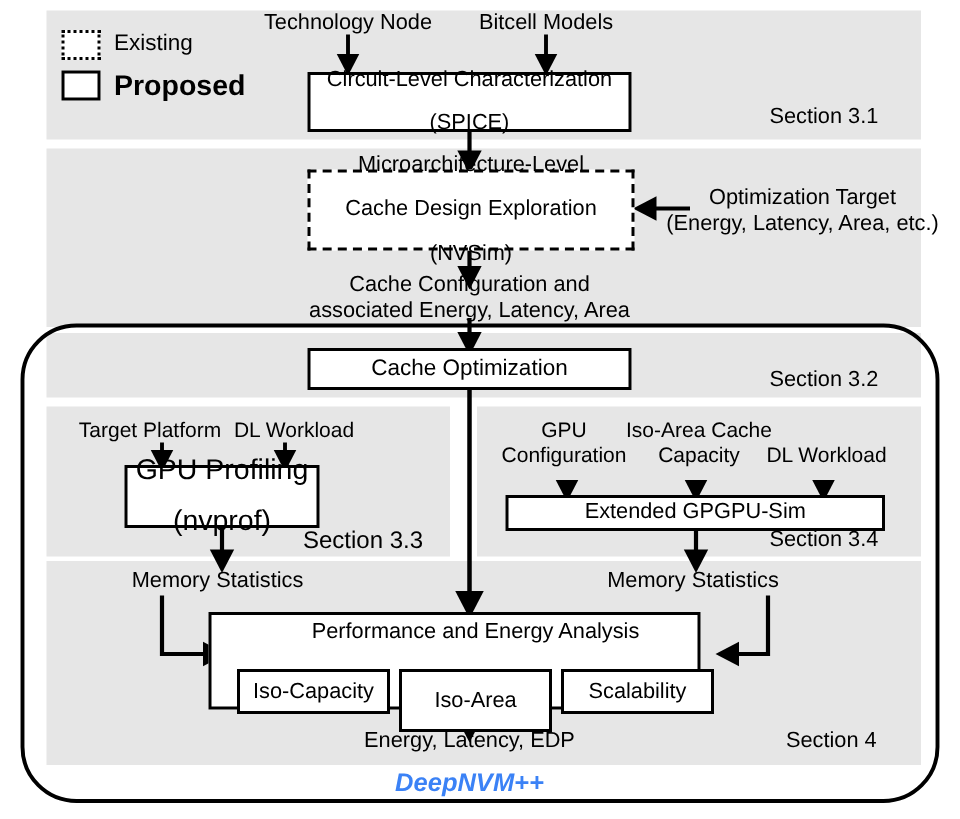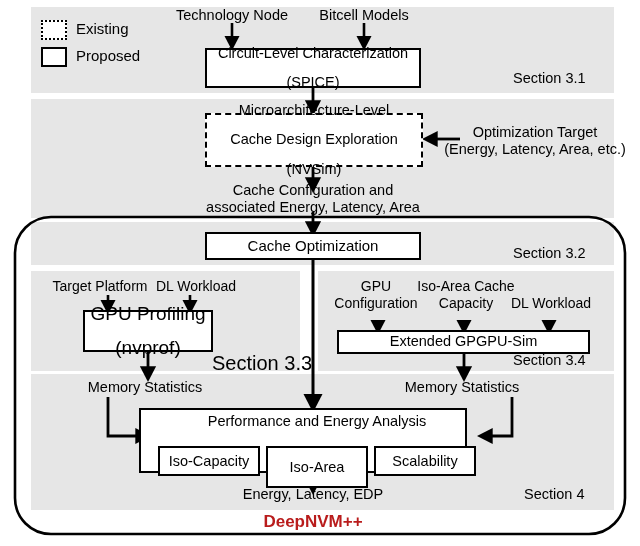--- a/index.html
+++ b/index.html
@@ -64,21 +64,22 @@
 
   
   #vec {
     position: absolute;
     left: 0; top: 0;
     width: 640px; height: 546px;
     pointer-events: none;
   }
   .brandtxt {
     position: absolute;
-    color: #b91c1c;
+    color: #3b82f6;
+    font-style: italic;
     font-weight: bold;
     white-space: nowrap;
     transform: translateX(-50%);
   }
 </style>
 </head>
 <body>
 
 <div id="canvas">
 
@@ -129,21 +130,21 @@
 
     <path d="M 512 397 L 512 436 L 484 436" fill="none" stroke="#000" stroke-width="2.8" marker-end="url(#ah)"></path>
 
     <line x1="313" y1="473" x2="313" y2="488" stroke="#000" stroke-width="2.8" marker-end="url(#ah)"></line>
   </svg>
 
   <div class="legend-swatch dotted" style="left:41px; top:20px;"></div>
   <div class="lbl" style="left:76px; top:20px; font-size:15px;">Existing</div>
 
   <div class="legend-swatch solid" style="left:41px; top:47px;"></div>
-  <div class="lbl" style="left:76px; top:47px; font-size:15px;">Proposed</div>
+  <div class="lbl" style="left:76px; top:47px; font-size:19px;font-weight:bold;">Proposed</div>
 
   <div class="lbl center" style="left:232px; top:7px; font-size:14.5px;">Technology Node</div>
   <div class="lbl center" style="left:364px; top:7px; font-size:14.5px;">Bitcell Models</div>
 
   <div class="box" style="left:205px; top:48px; width:216px; height:40px; font-size:14.5px;">
     <span class="box-line">Circuit-Level Characterization</span>
     <span class="box-line">(SPICE)</span>
   </div>
 
   <div class="lbl" style="left:513px; top:70px; font-size:14.5px;">Section 3.1</div>
@@ -170,21 +171,21 @@
   <div class="lbl" style="left:513px; top:245px; font-size:14.5px;">Section 3.2</div>
 
   <div class="lbl center" style="left:100px; top:278px; font-size:14px;">Target Platform</div>
   <div class="lbl center" style="left:196px; top:278px; font-size:14px;">DL Workload</div>
 
   <div class="box" style="left:83px; top:310px; width:130px; height:42px; font-size:19px;">
     <span class="box-line">GPU Profiling</span>
     <span class="box-line">(nvprof)</span>
   </div>
 
-  <div class="lbl" style="left:202px; top:352px; font-size:20px;margin-left:10px;">Section 3.3</div>
+  <div class="lbl" style="left:202px; top:352px; font-size:16px;">Section 3.3</div>
 
   <div class="lbl center" style="left:145px; top:379px; font-size:14.5px;">Memory Statistics</div>
 
   <div class="lbl center" style="left:376px; top:278px; font-size:14px;">
     <span class="box-line">GPU</span>
     <span class="box-line">Configuration</span>
   </div>
   <div class="lbl center" style="left:466px; top:278px; font-size:14px;">
     <span class="box-line">Iso-Area Cache</span>
     <span class="box-line">Capacity</span>

